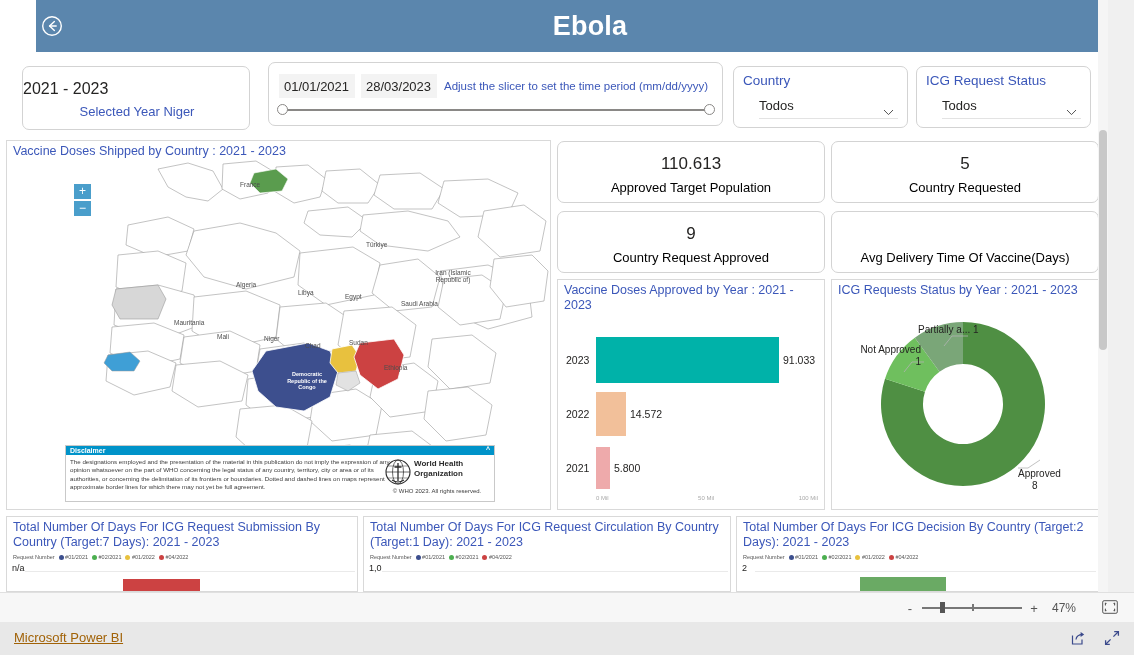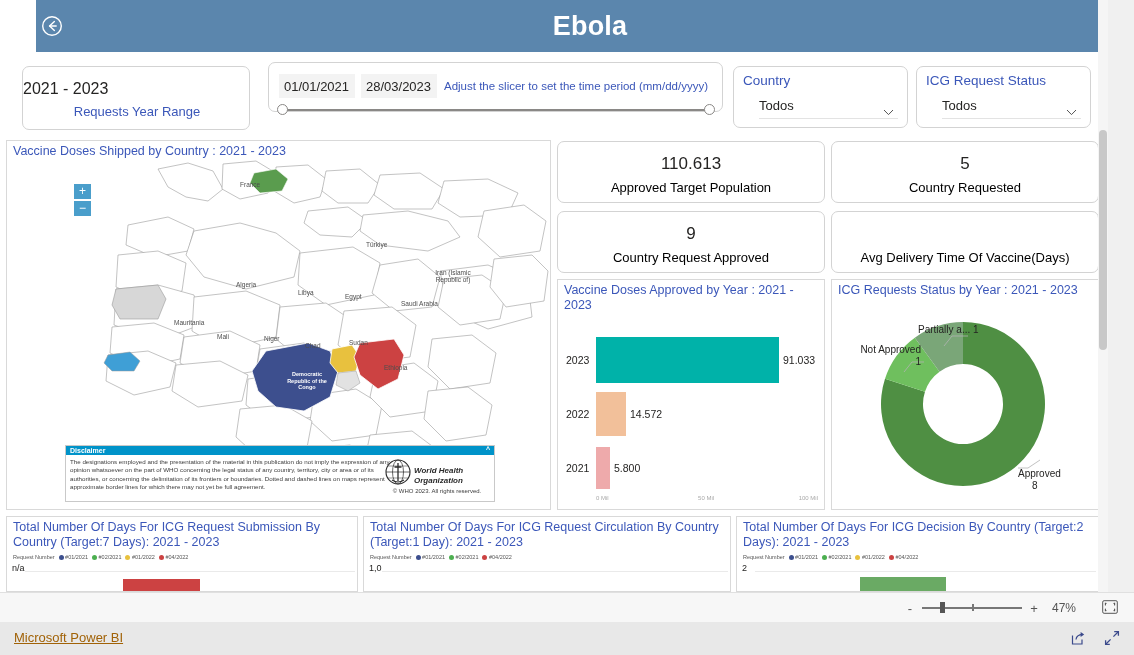--- a/index.html
+++ b/index.html
@@ -53,21 +53,21 @@
   #yearRange { left: 22px; top: 66px; width: 228px; height: 64px; }
   #yearRange .big {
     position: absolute; left: 0; top: 13px; width: 228px; 
     font-size: 16px; color: #252423;
   }
   #yearRange .sub {
     position: absolute; left: 0; top: 37px; width: 228px; text-align: center;
     font-size: 13px; color: #3b57b9;
   }
 
-  #slicer { left: 268px; top: 62px; width: 455px; height: 50px; }
+  #slicer { left: 268px; top: 62px; width: 455px; height: 64px; }
   .datebox {
     position: absolute; top: 11px; height: 24px;
     background: #f3f3f3; border: none;
     font-family: "Liberation Sans", sans-serif; font-size: 13px; color: #252423;
     padding: 0 5px; overflow: hidden; white-space: nowrap;
     display: flex; align-items: center;
   }
   #dateFrom { left: 10px; width: 76px; }
   #dateTo   { left: 92px; width: 76px; }
   #slicerHint {
@@ -135,21 +135,21 @@
   #disclaimer .dhead {
     background: #0093c9; color: #fff; font-size: 7px; font-weight: bold;
     padding: 1px 4px; position: relative;
   }
   #disclaimer .dhead .caret { position: absolute; right: 4px; top: 0px; font-size: 7px; }
   #disclaimer .dbody { position: relative; padding: 3px 4px 4px 4px; min-height: 46px; }
   #disclaimer .dtext {
     width: 320px; font-size: 6.2px; line-height: 8.4px; color: #3b3b3b;
   }
   #whoLogo { position: absolute; right: 5px; top: 4px; width: 104px; text-align: center; }
-  #whoLogo .wrow { display: flex; align-items: flex-end; gap: 3px; font-style: italic; }
+  #whoLogo .wrow { display: flex; align-items: flex-start; gap: 3px; }
   #whoLogo .wtext { font-size: 8px; font-weight: bold; color: #2b2b2b; line-height: 9.5px; text-align: left; }
   #whoLogo .wcopy { font-size: 6px; color: #3b3b3b; line-height: 7.5px; margin-top: 3px; }
 
   
   .kpi { border: 1px solid #d3d3d3; border-radius: 7px; background: #fff; position: absolute; }
   .kpi .val {
     position: absolute; left: 0; right: 0; top: 12px; text-align: center;
     font-size: 17px; color: #252423;
   }
   .kpi .lbl {
@@ -235,21 +235,21 @@
           <circle cx="11" cy="11" r="9.3" fill="none" stroke="#ffffff" stroke-width="1.4"></circle>
           <path d="M13.4 6.6 L8.6 11 L13.4 15.4" fill="none" stroke="#ffffff" stroke-width="1.4" stroke-linecap="round" stroke-linejoin="round"></path>
           <line x1="8.6" y1="11" x2="15.2" y2="11" stroke="#ffffff" stroke-width="1.4" stroke-linecap="round"></line>
         </svg>
       </span>
       <div class="title">Ebola</div>
     </div>
 
     <div id="yearRange" class="card">
       <div class="big">2021 - 2023</div>
-      <div class="sub">Requests Year Range</div>
+      <div class="sub">Selected Year Niger</div>
     </div>
 
     <div id="slicer" class="card">
       <div id="dateFrom" class="datebox">01/01/2021</div>
       <div id="dateTo" class="datebox">28/03/2023</div>
       <div id="slicerHint">Adjust the slicer to set the time period (mm/dd/yyyy)</div>
       <div id="slicerTrack">
         <span class="knob left"></span>
         <span class="knob right"></span>
       </div>

